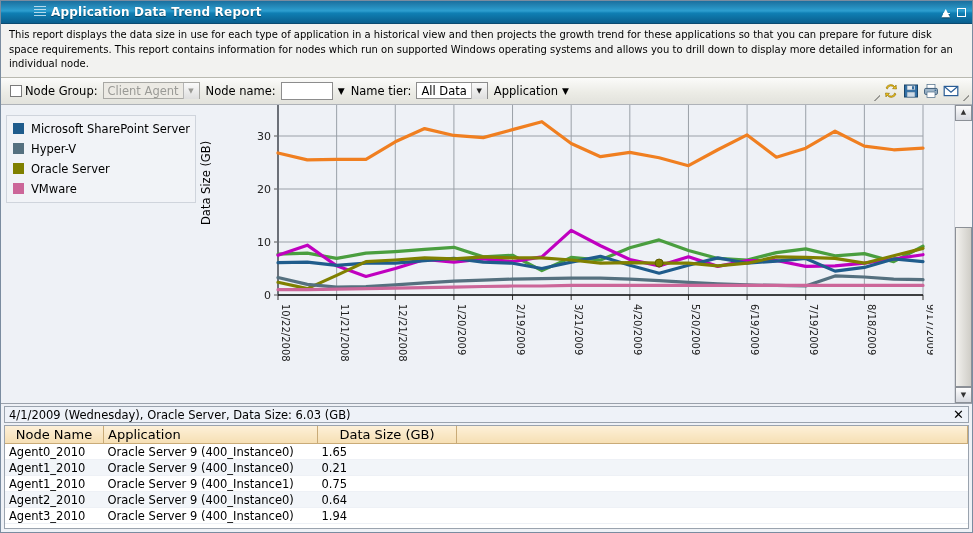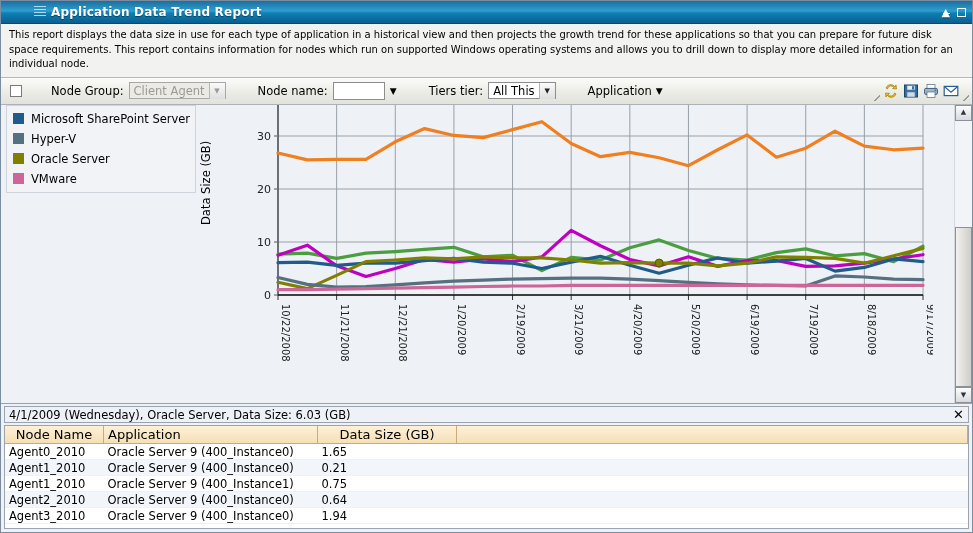--- a/index.html
+++ b/index.html
@@ -31,21 +31,21 @@
     flex:0 0 auto;background:#f2f2f0;border-bottom:1px solid #b9b9b0;
     padding:4px 8px 5px 8px;font-size:10px;line-height:14.5px;color:#000;
   }
 
   
   .toolbar{
     flex:0 0 26px;height:26px;display:flex;align-items:center;
     background:linear-gradient(to bottom,#fbfbfa 0%,#ececE6 55%,#e2e2dc 100%);
     border-bottom:1px solid #aeb2b8;padding:0 2px;position:relative;
   }
-  .tbsec{display:flex;align-items:center;height:22px;padding:0 3px;gap:5px;margin-left:26px;}
+  .tbsec{display:flex;align-items:center;height:22px;padding:0 3px;gap:5px;}
   .lbl{font-size:11.5px;white-space:nowrap;}
   .chk{width:12px;height:12px;border:1px solid #7a7a7a;background:#fff;box-sizing:border-box;margin-left:7px;}
   .combo{display:flex;align-items:center;height:17px;border:1px solid #8d8d8d;background:#fff;box-sizing:border-box;}
   .combo.disabled{background:#eceae4;color:#9a9a96;border-color:#a8a8a4;}
   .combo .cval{padding:0 4px;font-size:11.5px;white-space:nowrap;line-height:16px;}
   .combo .carrow{width:15px;height:16px;border-left:1px solid #b5b5b5;
      background:linear-gradient(to bottom,#fafafa,#dedede);
      display:flex;align-items:center;justify-content:center;font-size:7px;color:#222;}
   .combo.disabled .carrow{color:#9a9a96;}
   .txtbox{height:18px;width:52px;border:1px solid #8d8d8d;background:#fff;box-sizing:border-box;}
@@ -57,21 +57,21 @@
   .grip-corner i{display:block;width:6px;height:6px;
      background:linear-gradient(135deg,transparent 45%,#9a9a95 45%,#9a9a95 60%,transparent 60%);}
   .icn{width:20px;height:20px;display:flex;align-items:center;justify-content:center;cursor:pointer;}
   .icn svg{display:block;}
 
   
   .reportwrap{flex:1 1 auto;display:flex;min-height:0;background:#eef1f6;position:relative;}
   .report{flex:1 1 auto;position:relative;overflow:hidden;background:#eef1f6;}
 
   .legendbox{
-    position:absolute;left:5px;top:0;width:190px;height:88px;
+    position:absolute;left:5px;top:10px;width:190px;height:88px;
     background:#f1f3f7;border:1px solid #cfd4dc;box-sizing:border-box;
     padding:5px 6px;display:flex;flex-direction:column;justify-content:space-between;
   }
   .lgitem{display:flex;align-items:center;gap:7px;height:16px;}
   .lgsw{width:11px;height:11px;flex:0 0 11px;}
   .lgtx{font-size:11.5px;white-space:nowrap;}
 
   .ylabel{position:absolute;left:198px;top:120px;transform:rotate(-90deg);transform-origin:left top;
      font-size:11.5px;white-space:nowrap;}
 
@@ -129,23 +129,23 @@
         <span class="cval">Client Agent</span>
         <span class="carrow">▼</span>
       </span>
     </div>
     <div class="tbsec">
       <span class="lbl">Node name:</span>
       <span class="txtbox"></span>
       <span class="bare-arrow">▼</span>
     </div>
     <div class="tbsec">
-      <span class="lbl">Tiers tier:</span>
+      <span class="lbl">Name tier:</span>
       <span class="combo">
-        <span class="cval">All This</span>
+        <span class="cval">All Data</span>
         <span class="carrow">▼</span>
       </span>
     </div>
     <div class="tbsec">
       <span class="menu-btn">
         <span>Application</span>
         <span class="bare-arrow">▼</span>
       </span>
     </div>
     <span class="tb-spacer"></span>

